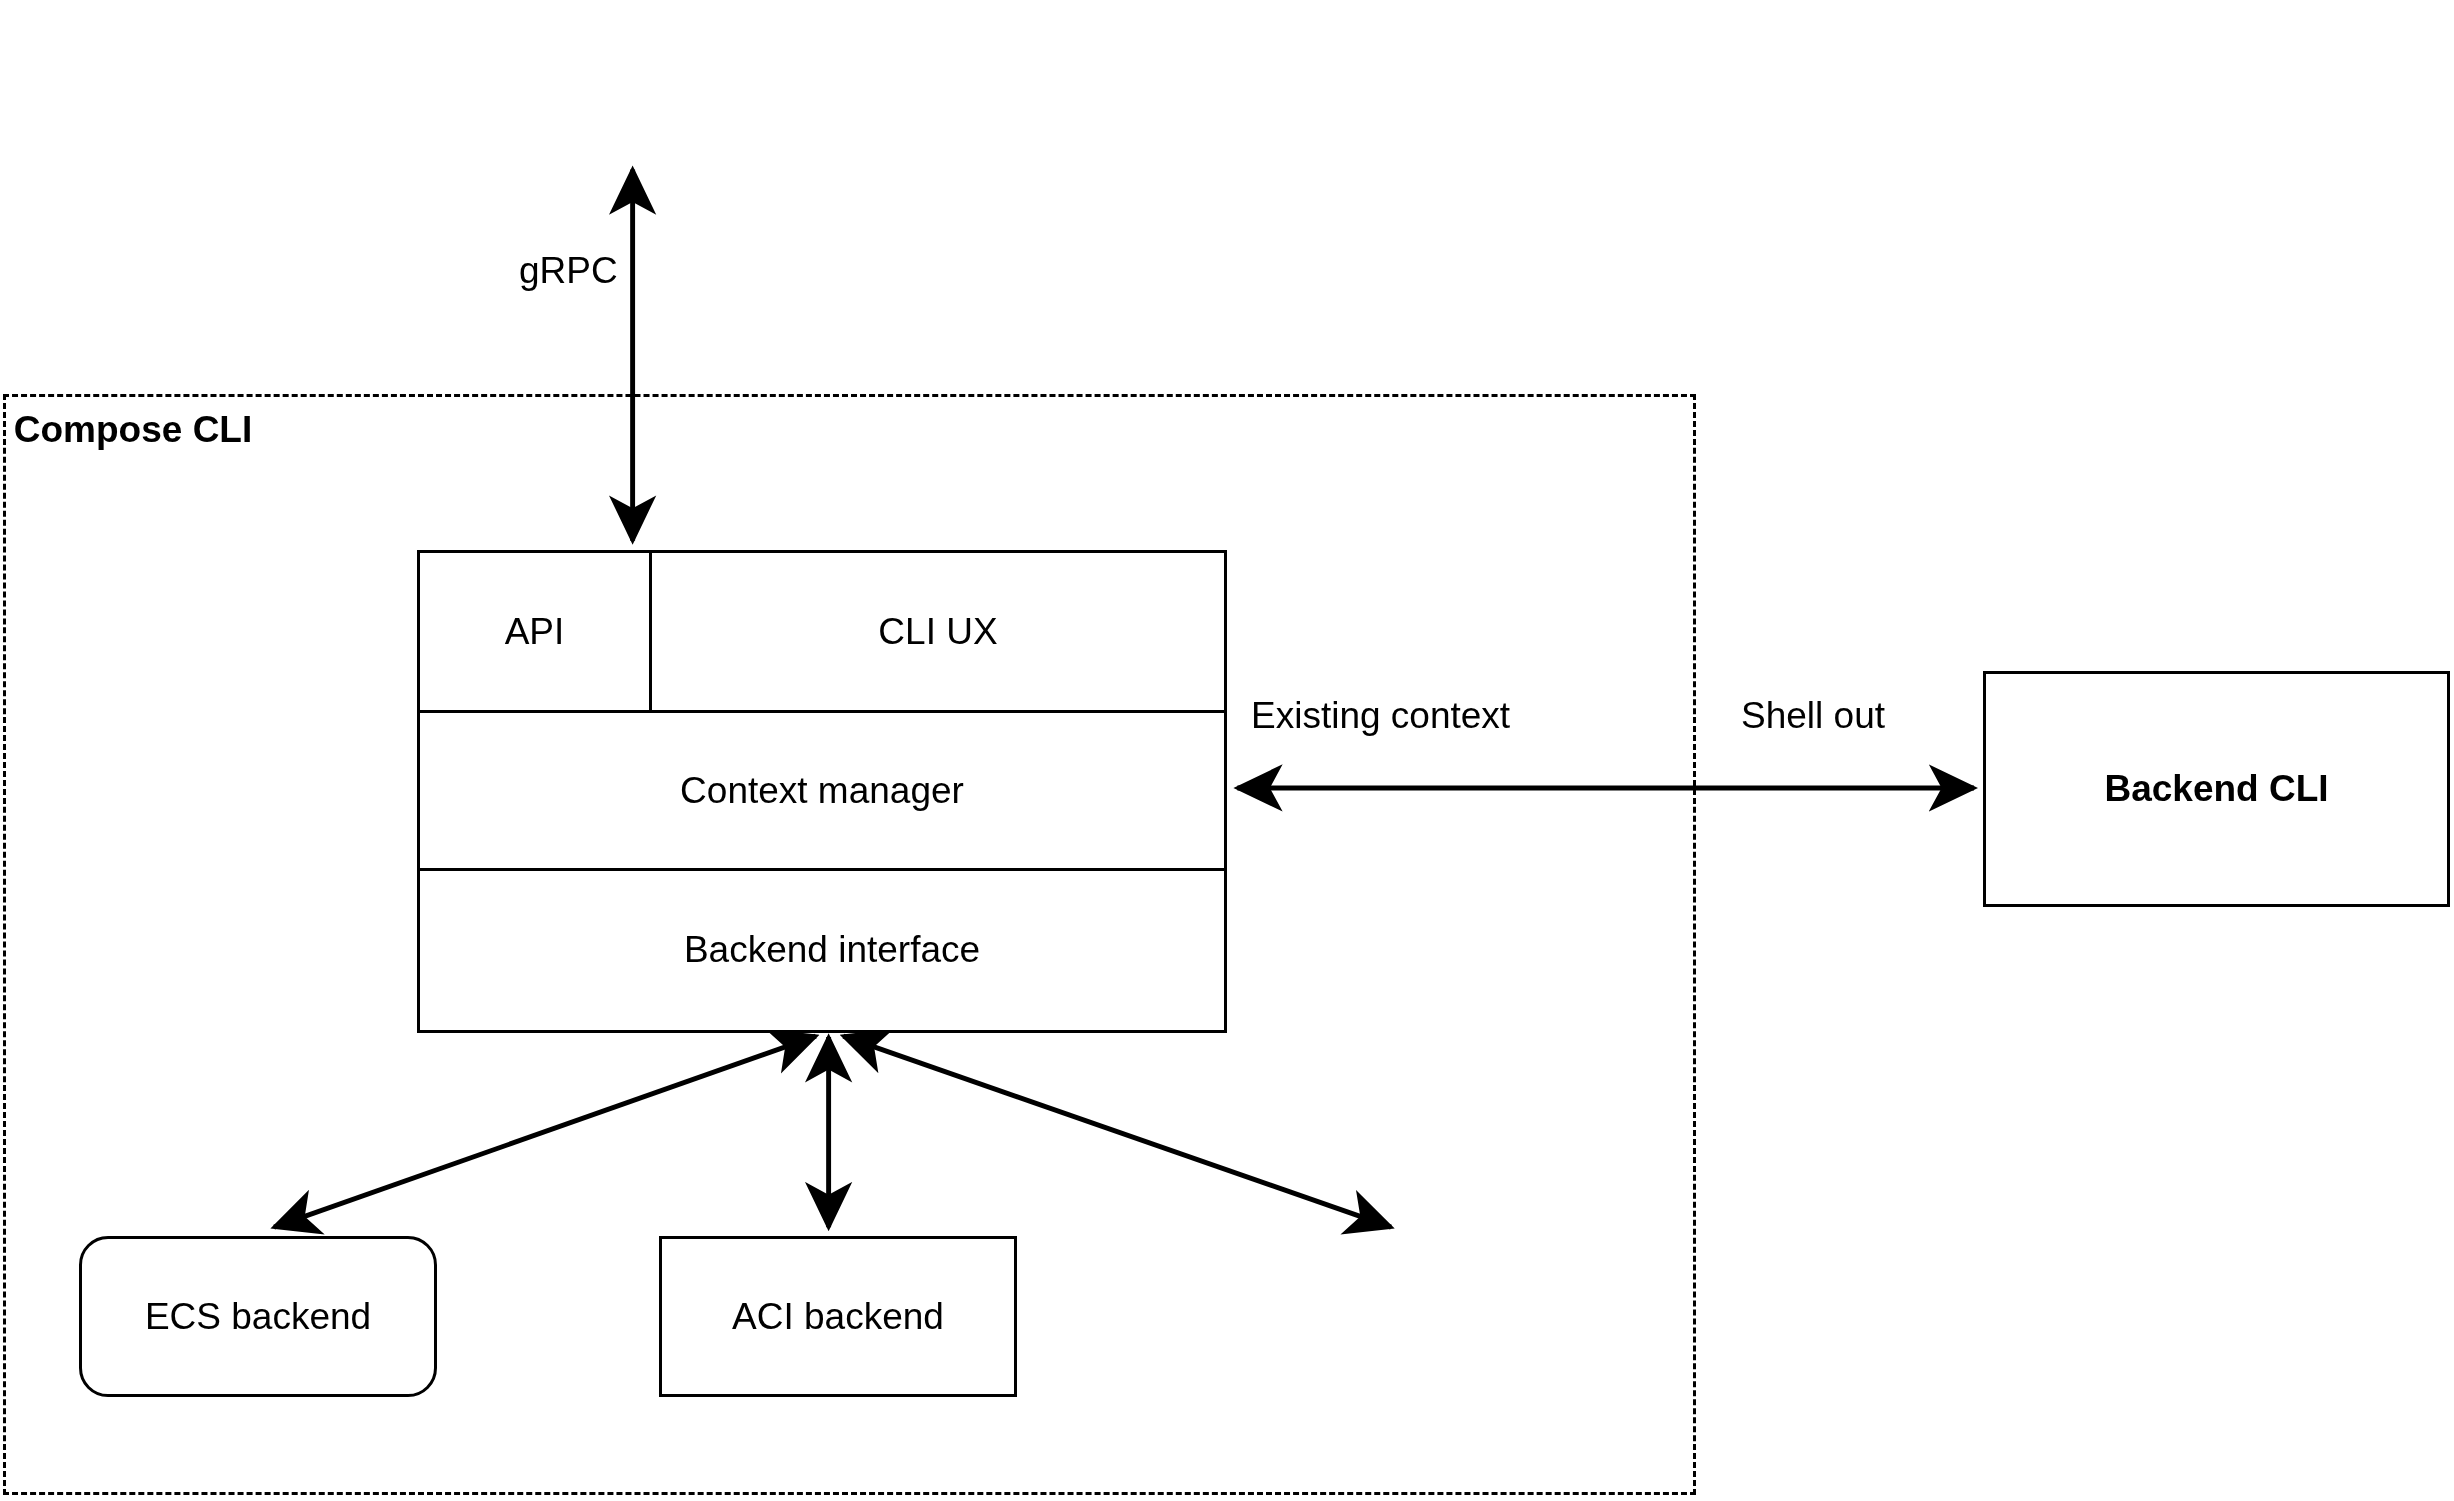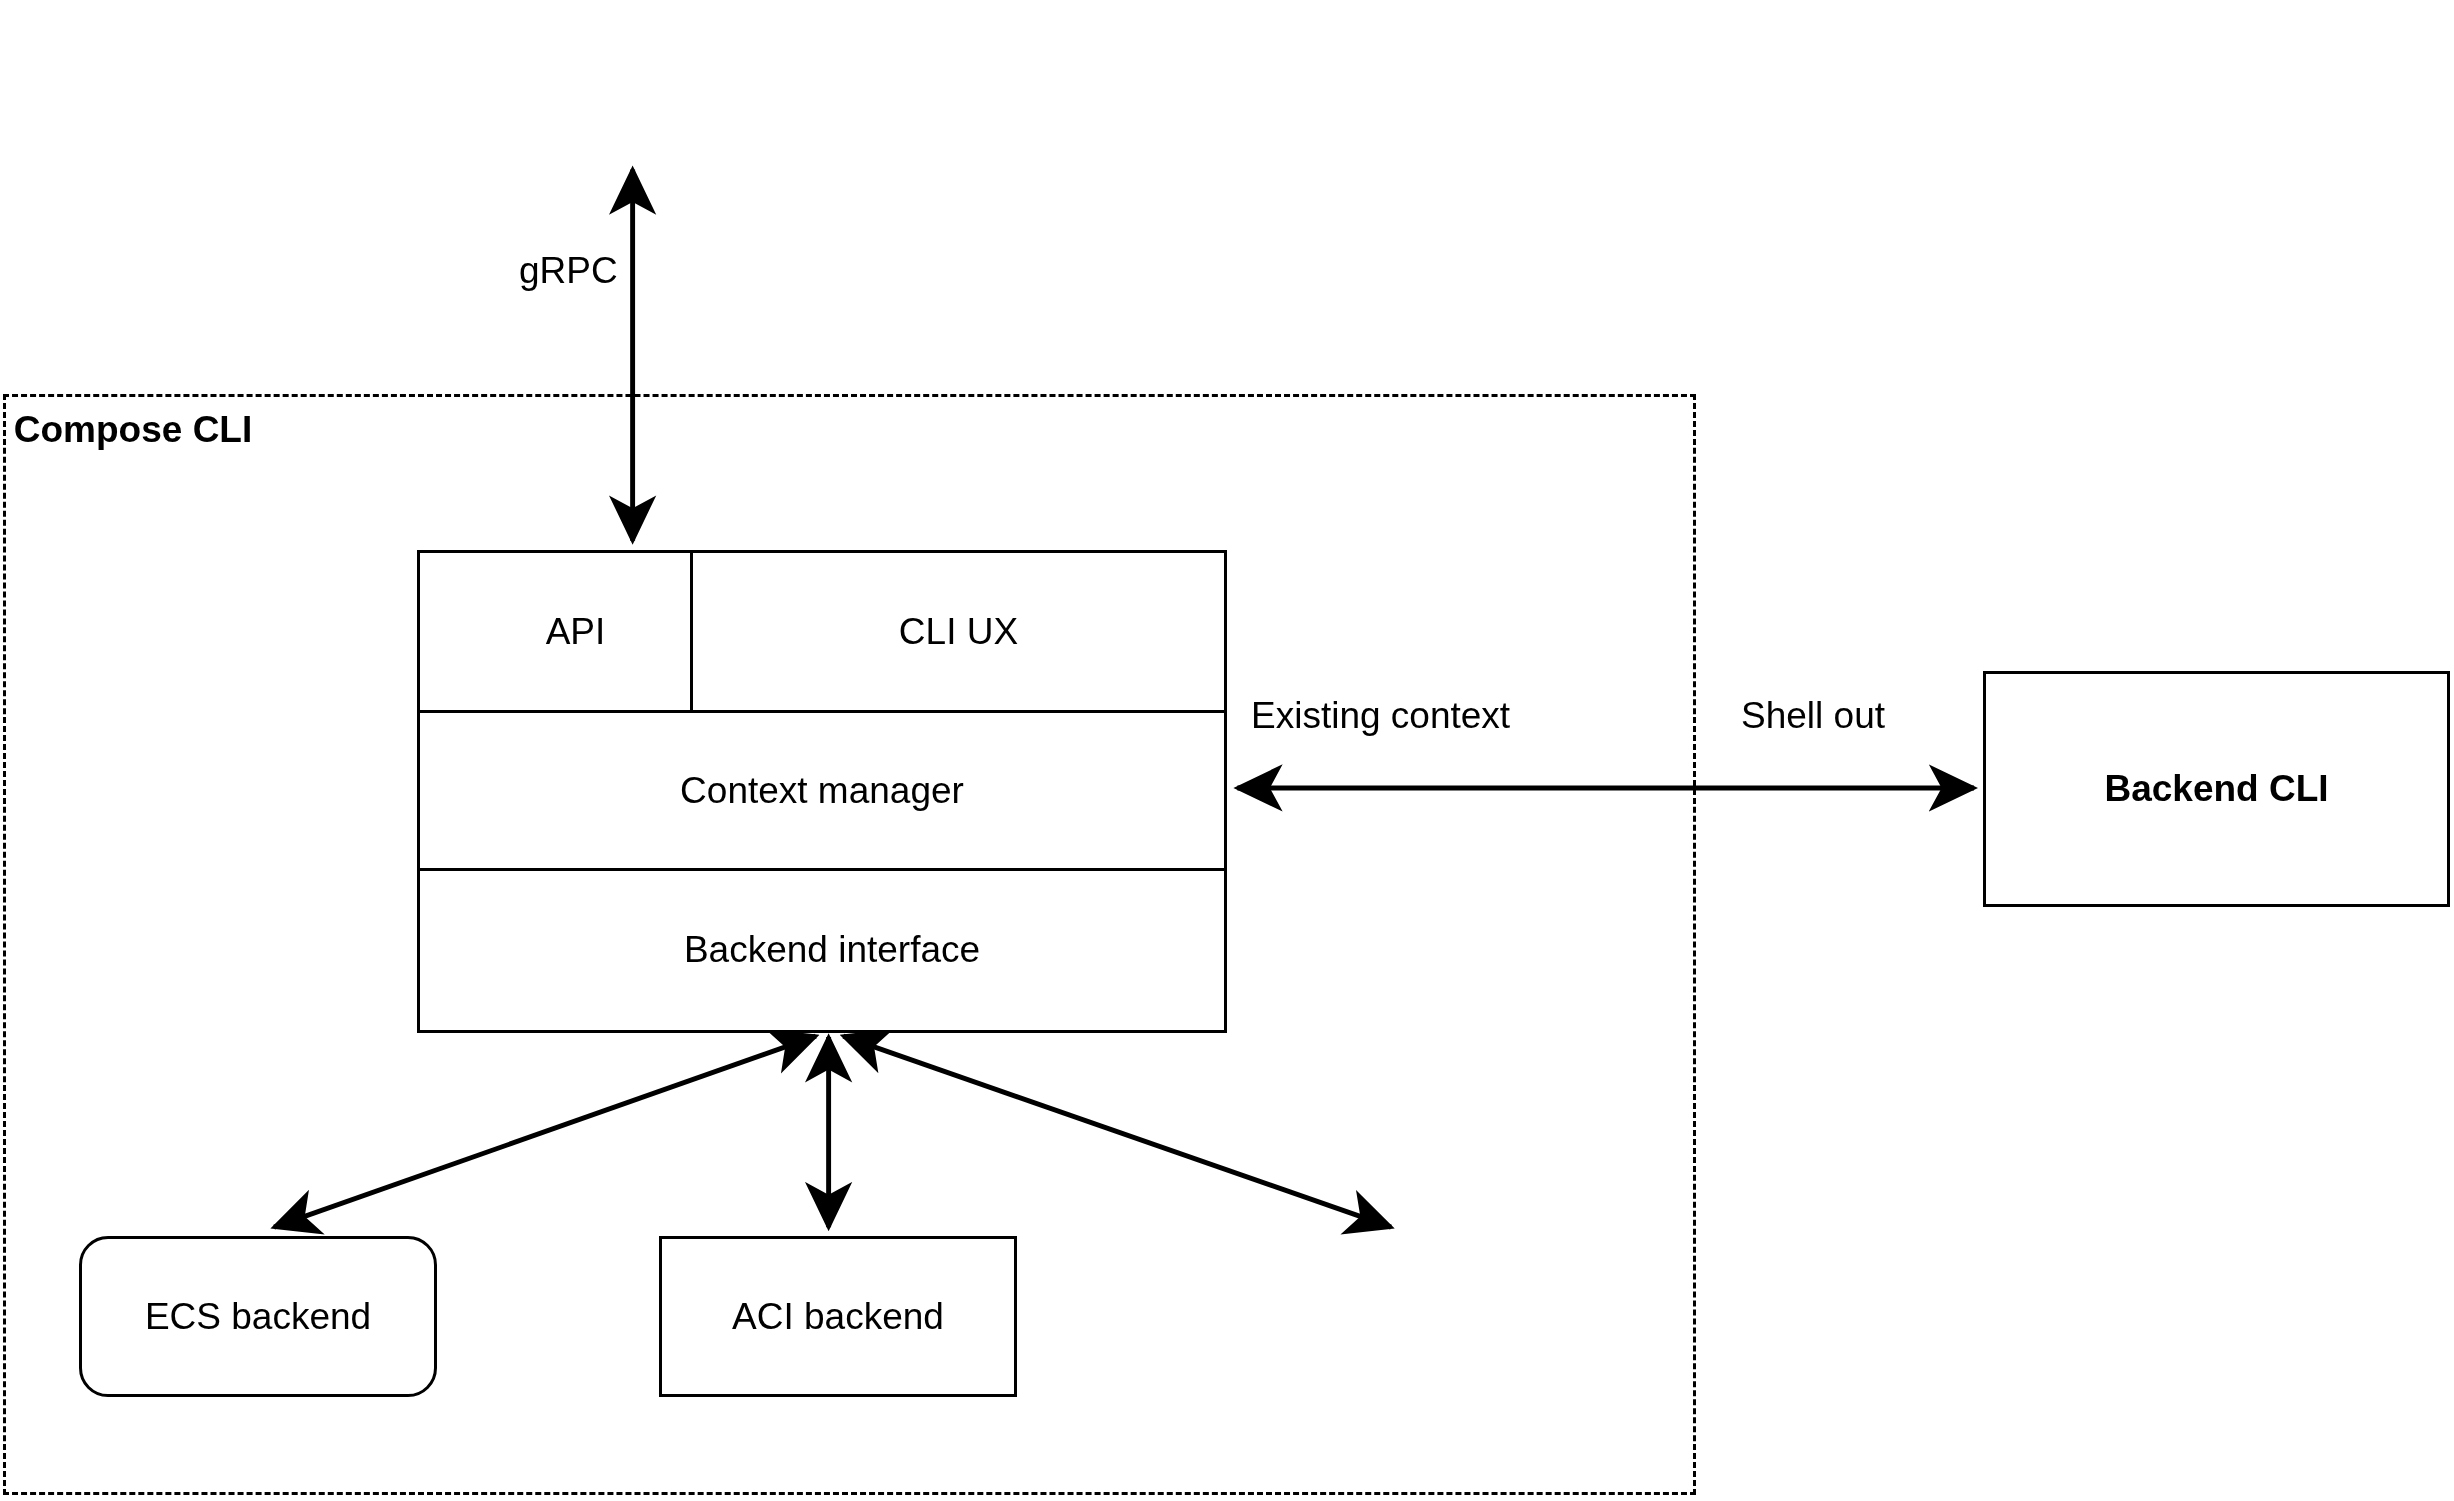--- a/index.html
+++ b/index.html
@@ -107,21 +107,21 @@
     <line x1="841" y1="1053" x2="841" y2="1246" stroke="#000000" stroke-width="5" marker-start="url(#ah-start)" marker-end="url(#ah-end)"></line>
 
     <line x1="856" y1="1052" x2="1412" y2="1246" stroke="#000000" stroke-width="5" marker-start="url(#ah-start)" marker-end="url(#ah-end)"></line>
   </svg>
 
 
   <div class="label" style="left:483px; top:251px; font-size:37px;margin-left:36px;">gRPC</div>
 
   <div class="stack" style="left:417px; top:550px; width:810px; height:483px;">
     <div class="stack-row" style="height:157px;">
-      <div class="stack-cell" style="width:229px; flex:0 0 229px; font-size:37px;margin-left:41px;">
+      <div class="stack-cell" style="width:229px; flex:0 0 229px; font-size:37px;">
         <span>API</span>
       </div>
       <div class="stack-cell" style="font-size:37px;">
         <span>CLI UX</span>
       </div>
     </div>
     <div class="stack-row" style="height:158px;">
       <div class="stack-cell" style="font-size:37px;align-items:center;">
         <span>Context manager</span>
       </div>

